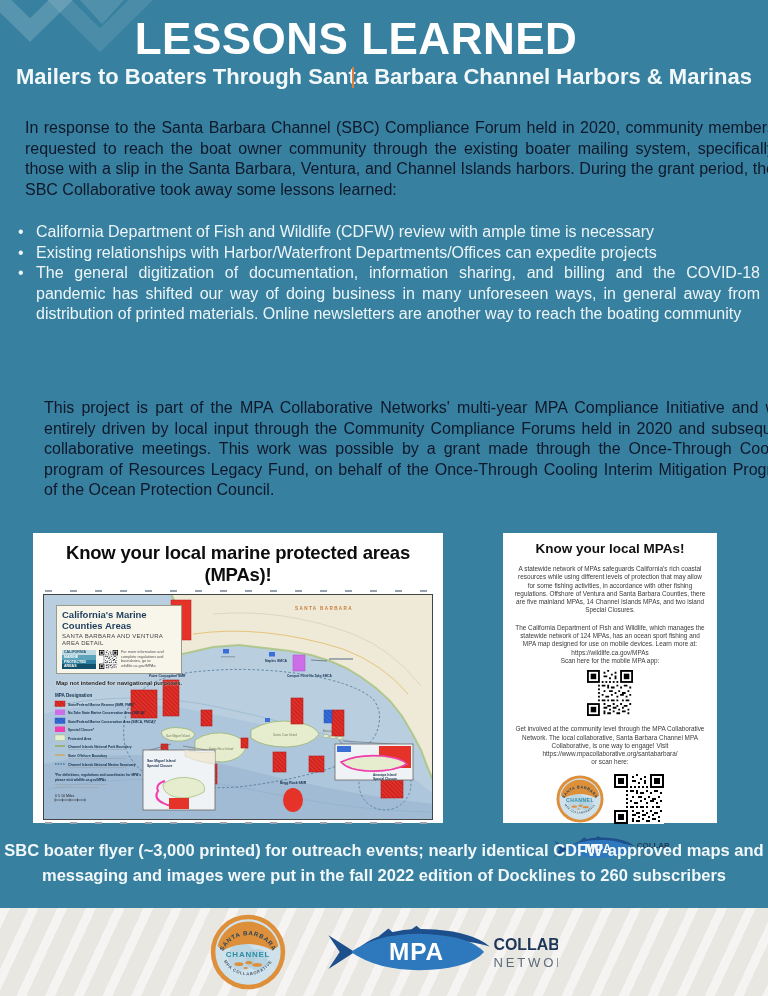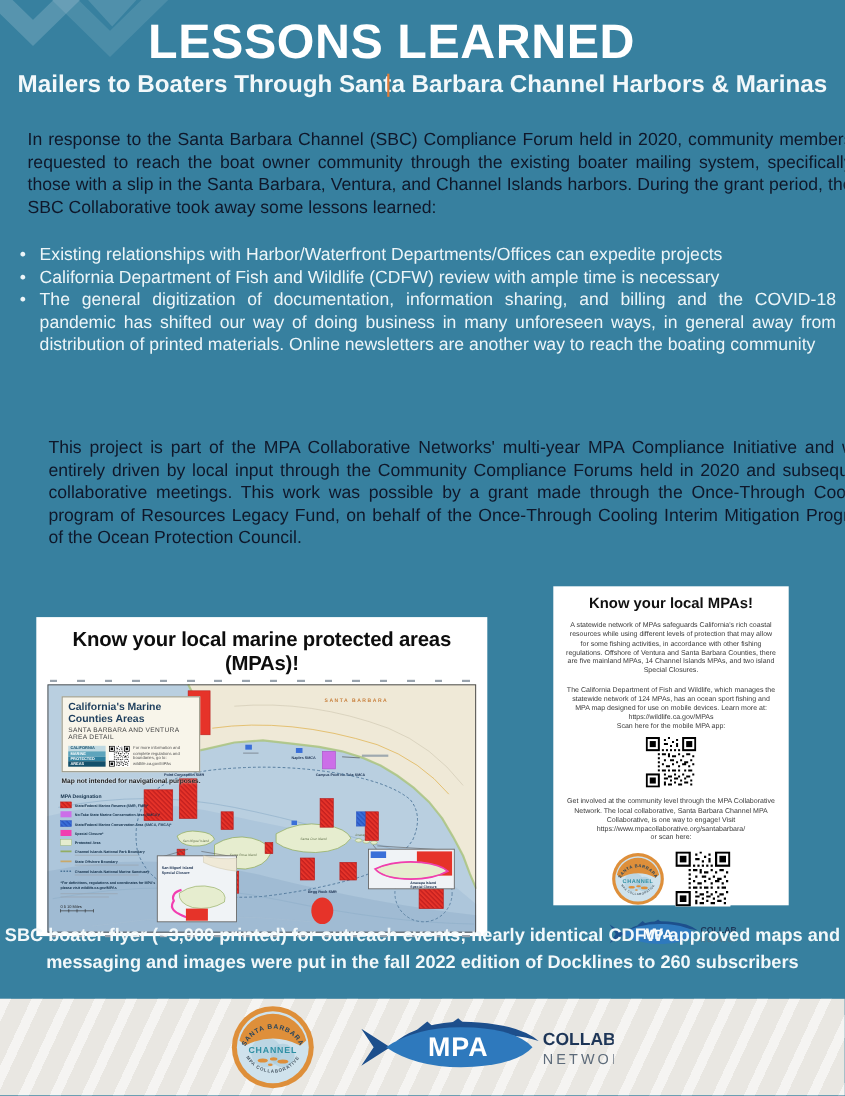--- a/index.html
+++ b/index.html
@@ -18,21 +18,21 @@
         font-weight:500;text-align:justify;}
   .intro{top:118px;}
   .closing{top:398px;margin-left:19px;}
   .bullets{top:222px;left:9px;width:751px;}
   .bullets ul{margin:0;padding:0;list-style:none;}
   .bullets li{position:relative;padding-left:27px;color:#edf5f8;font-size:16px;
               line-height:20.5px;font-weight:500;text-align:justify;}
   .bullets li::before{content:"•";position:absolute;left:9px;top:0;}
   
   .flyer{top:533px;background:#ffffff;}
-  .flyer-left{left:33px;width:410px;height:290px;margin-top:28px;}
+  .flyer-left{left:33px;width:410px;height:290px;}
   .flyer-right{left:503px;width:214px;height:290px;}
   .map-flyer-title{margin:9px 6px 4px 6px;text-align:center;color:#0d0d0d;
                    font-size:18.5px;font-weight:bold;letter-spacing:-.2px;}
   .tickrow{height:2px;margin:2px 12px;
            background:repeating-linear-gradient(90deg,#9aa4ae 0 7px,transparent 7px 25px);}
   .mapwrap{position:relative;margin:1px 10px;width:390px;height:226px;}
   .mapwrap svg{display:block;}
   .map-titlebox{position:absolute;left:13px;top:11px;width:126px;background:#f8f5ea;
                 border:1px solid #9a9a8a;padding:4px 5px;box-sizing:border-box;}
   .map-titlebox .h{color:#1c3d5c;font-size:9.5px;font-weight:bold;line-height:10.5px;}
@@ -119,22 +119,22 @@
   </svg>
 
   <div class="abs page-title">LESSONS LEARNED</div>
   <div class="abs page-subtitle">Mailers to Boaters Through Santa Barbara Channel Harbors &amp; Marinas</div>
   <div class="abs cursor-bar"></div>
 
   <div class="abs para intro">In response to the Santa Barbara Channel (SBC) Compliance Forum held in 2020, community members requested to reach the boat owner community through the existing boater mailing system, specifically those with a slip in the Santa Barbara, Ventura, and Channel Islands harbors. During the grant period, the SBC Collaborative took away some lessons learned:</div>
 
   <div class="abs bullets">
     <ul>
+      <li>California Department of Fish and Wildlife (CDFW) review with ample time is necessary</li>
       <li>Existing relationships with Harbor/Waterfront Departments/Offices can expedite projects</li>
-      <li>California Department of Fish and Wildlife (CDFW) review with ample time is necessary</li>
       <li>The general digitization of documentation, information sharing, and billing and the COVID-18 pandemic has shifted our way of doing business in many unforeseen ways, in general away from distribution of printed materials. Online newsletters are another way to reach the boating community</li>
     </ul>
   </div>
 
   <div class="abs para closing">This project is part of the MPA Collaborative Networks' multi-year MPA Compliance Initiative and was entirely driven by local input through the Community Compliance Forums held in 2020 and subsequent collaborative meetings. This work was possible by a grant made through the Once-Through Cooling program of Resources Legacy Fund, on behalf of the Once-Through Cooling Interim Mitigation Program of the Ocean Protection Council.</div>
 
   <div class="abs flyer flyer-left">
     <div class="map-flyer-title">Know your local marine protected areas (MPAs)!</div>
     <div class="tickrow"></div>
     <div class="mapwrap">

